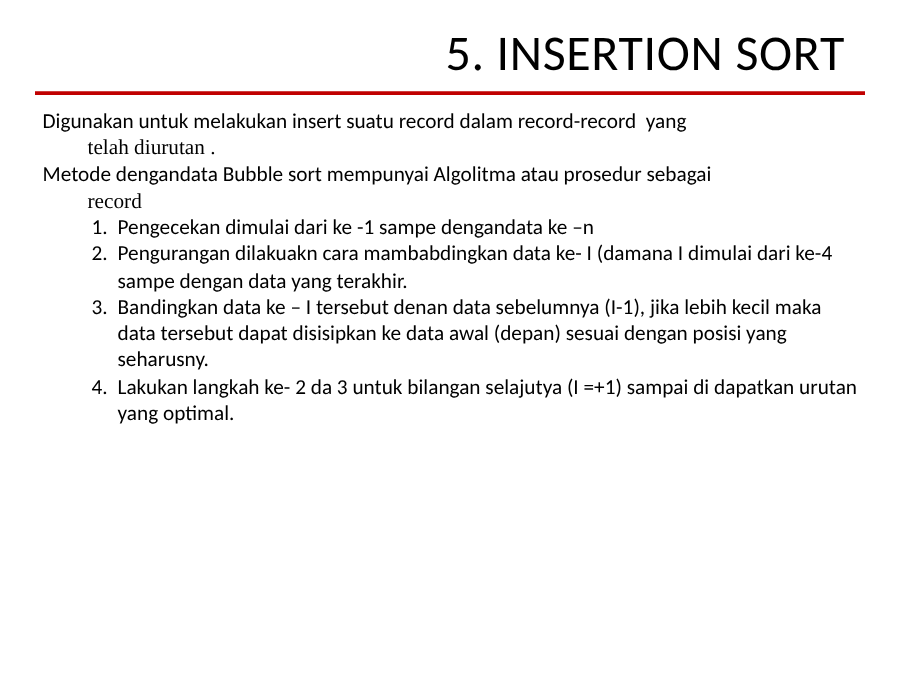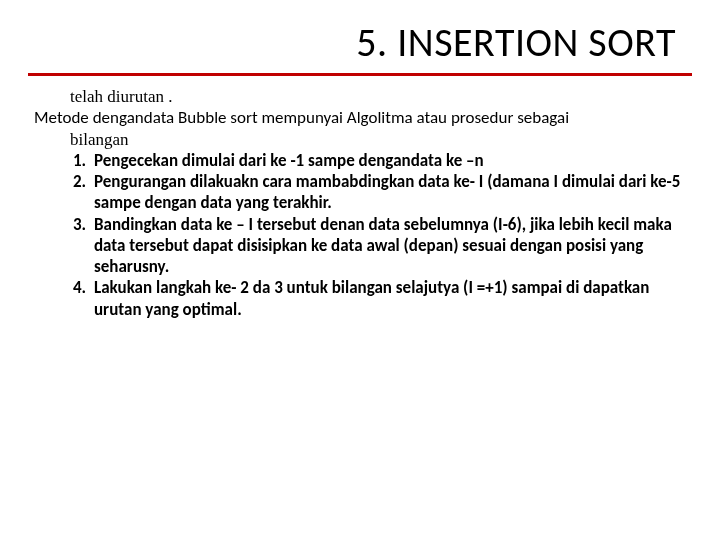--- a/index.html
+++ b/index.html
@@ -4,36 +4,37 @@
 <style>
   * { margin: 0; padding: 0; box-sizing: border-box; }
   html, body { width: 720px; height: 540px; background: #fff; font-family: Calibri, Arial, sans-serif; color: #000; }
   .slide { width: 720px; height: 484px; padding: 18px 28px 0 28px; position: relative; }
   .title { font-size: 40px; font-weight: 400; text-align: right; letter-spacing: 0.5px; padding-right: 16px; padding-bottom: 4px; }
   .rule { height: 3px; background: #c00000; margin: 2px 0 10px 0; }
   .body { font-size: 17px; line-height: 1.25; padding: 0 6px; }
   .para { margin-bottom: 0; }
   .indent { padding-left: 36px; font-family: Liberation Serif, serif; }
   .list { list-style: decimal; padding-left: 56px; }
-  .list li { padding-left: 4px; margin-bottom: 0; font-weight: bold; }
+  .list li { padding-left: 4px; margin-bottom: 0; }
 </style>
 </head>
 <body>
 
 <div class="slide">
   <div class="title">5. INSERTION SORT</div>
   <div class="rule"></div>
   <div class="body">
     <div class="para">
+      <span>Digunakan untuk melakukan insert suatu record dalam record-record&nbsp; yang</span>
       <div class="indent">telah diurutan .</div>
     </div>
     <div class="para">
       <span>Metode dengandata Bubble sort mempunyai Algolitma atau prosedur sebagai</span>
-      <div class="indent">bilangan</div>
+      <div class="indent">record</div>
     </div>
     <ol class="list">
       <li>Pengecekan dimulai dari ke -1 sampe dengandata ke –n</li>
-      <li>Pengurangan dilakuakn cara mambabdingkan data ke- I (damana I dimulai dari ke-5 sampe dengan data yang terakhir.</li>
-      <li>Bandingkan data ke – I tersebut denan data sebelumnya (I-6), jika lebih kecil maka data tersebut dapat disisipkan ke data awal (depan) sesuai dengan posisi yang seharusny.</li>
+      <li>Pengurangan dilakuakn cara mambabdingkan data ke- I (damana I dimulai dari ke-4 sampe dengan data yang terakhir.</li>
+      <li>Bandingkan data ke – I tersebut denan data sebelumnya (I-1), jika lebih kecil maka data tersebut dapat disisipkan ke data awal (depan) sesuai dengan posisi yang seharusny.</li>
       <li>Lakukan langkah  ke- 2 da 3 untuk bilangan selajutya (I =+1) sampai di dapatkan urutan yang optimal.</li>
     </ol>
   </div>
 </div>
 
 </body></html>

